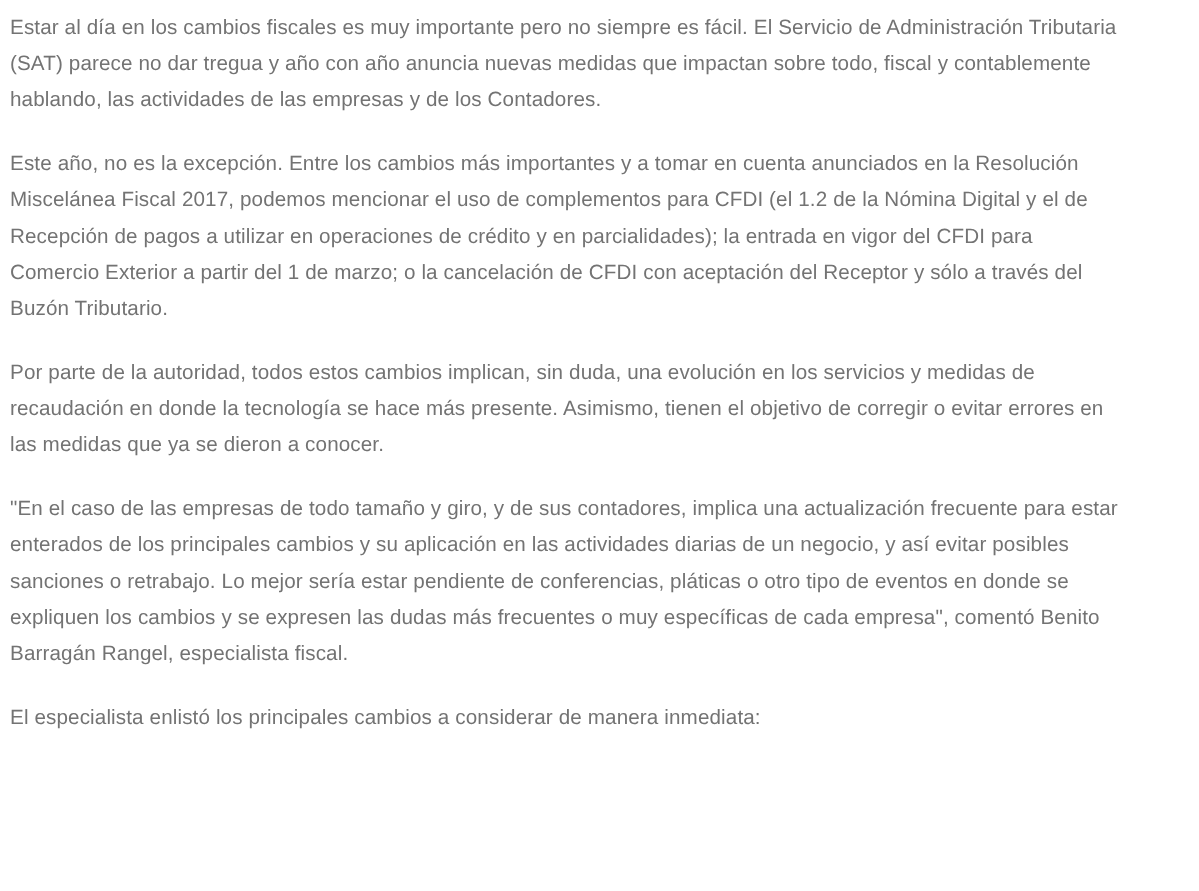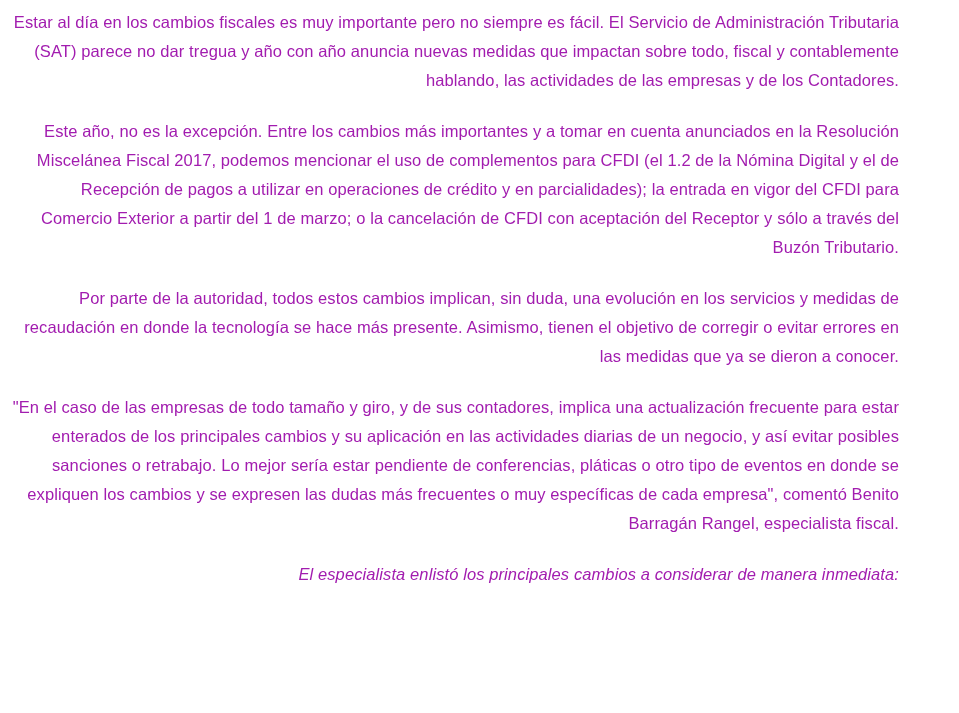--- a/index.html
+++ b/index.html
@@ -12,31 +12,30 @@
     height: 713px;
     overflow: hidden;
     font-family: "Liberation Sans", sans-serif;
   }
   .article {
     padding: 8px 60px 0 8px;
     box-sizing: border-box;
     width: 959px;
   }
   .para {
-    color: #a21caf;
+    color: #737373;
     font-size: 16.5px;
     line-height: 29px;
     margin: 0 0 22px 0;
     font-weight: 400;
     letter-spacing: 0.1px;
-    text-align: right;
+    text-align: left;
   }
   .para:last-child {
     margin-bottom: 0;
-    font-style: italic;
   }
 </style>
 </head>
 <body>
 
 <div class="article">
   <p class="para">Estar al día en los cambios fiscales es muy importante pero no siempre es fácil. El Servicio de Administración Tributaria (SAT) parece no dar tregua y año con año anuncia nuevas medidas que impactan sobre todo, fiscal y contablemente hablando, las actividades de las empresas y de los Contadores.</p>
   <p class="para">Este año, no es la excepción. Entre los cambios más importantes y a tomar en cuenta anunciados en la Resolución Miscelánea Fiscal 2017, podemos mencionar el uso de complementos para CFDI (el 1.2 de la Nómina Digital y el de Recepción de pagos a utilizar en operaciones de crédito y en parcialidades); la entrada en vigor del CFDI para Comercio Exterior a partir del 1 de marzo; o la cancelación de CFDI con aceptación del Receptor y sólo a través del Buzón Tributario.</p>
   <p class="para">Por parte de la autoridad, todos estos cambios implican, sin duda, una evolución en los servicios y medidas de recaudación en donde la tecnología se hace más presente. Asimismo, tienen el objetivo de corregir o evitar errores en las medidas que ya se dieron a conocer.</p>
   <p class="para">"En el caso de las empresas de todo tamaño y giro, y de sus contadores, implica una actualización frecuente para estar enterados de los principales cambios y su aplicación en las actividades diarias de un negocio, y así evitar posibles sanciones o retrabajo. Lo mejor sería estar pendiente de conferencias, pláticas o otro tipo de eventos en donde se expliquen los cambios y se expresen las dudas más frecuentes o muy específicas de cada empresa", comentó Benito Barragán Rangel, especialista fiscal.</p>

